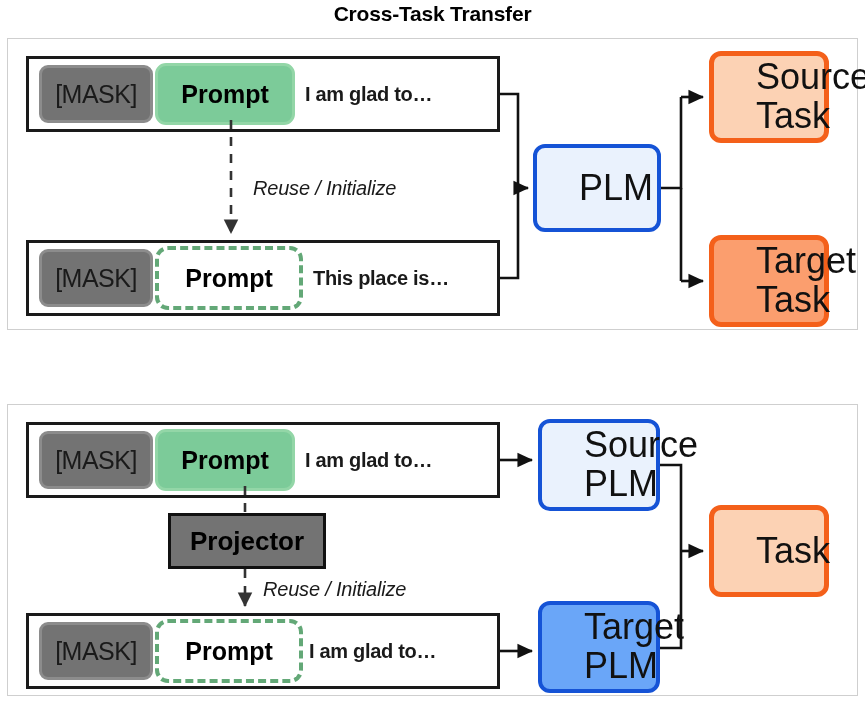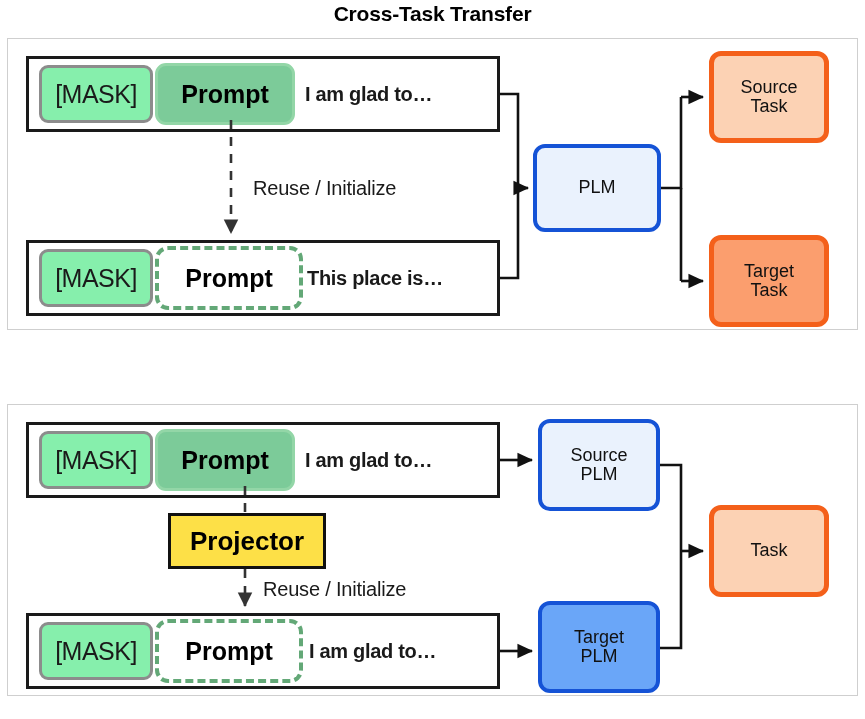--- a/index.html
+++ b/index.html
@@ -52,21 +52,21 @@
     border: 3px solid #1a1a1a;
     background: #ffffff;
     box-sizing: border-box;
     display: flex;
     align-items: center;
   }
 
   
   .mask-chip {
     border: 3px solid #8c8c8c;
-    background: #86efac;
+    background: #737373;
     border-radius: 9px;
     box-sizing: border-box;
     display: flex;
     align-items: center;
     justify-content: center;
     font-size: 25px;
     color: #1a1a1a;
     letter-spacing: -0.5px;
   }
 
@@ -106,26 +106,27 @@
     font-weight: bold;
   }
 
   
   .node {
     position: absolute;
     box-sizing: border-box;
     border-radius: 12px;
     display: flex;
     flex-direction: column;
-    align-items: center;
-    justify-content: center;
-    font-size: 18px;
+    align-items: flex-start;
+    justify-content: center;
+    font-size: 36px;
     line-height: 1.08;
     color: #111;
     text-align: center;
+    padding-left: 42px;
   }
   .node .ln { display: block; }
 
   
   .node-square {
     position: absolute;
     box-sizing: border-box;
     border-radius: 0;
     display: flex;
     align-items: center;
@@ -135,20 +136,21 @@
     color: #000;
   }
 
   
   .conn-label {
     position: absolute;
     font-size: 20px;
     color: #1a1a1a;
     white-space: nowrap;
     letter-spacing: -0.2px;
+    font-style: italic;
   }
 
   
   .wires {
     position: absolute;
     left: 0; top: 0;
     width: 865px; height: 719px;
     pointer-events: none;
   }
 </style>
@@ -173,21 +175,21 @@
 
   <div class="conn-label" style="left:253px; top:177px;">Reuse / Initialize</div>
 
   <div class="seq-row" style="left:26px; top:240px; width:474px; height:76px; padding-left:10px;">
     <div class="mask-chip" style="width:114px; height:58px;">
       <span>[MASK]</span>
     </div>
     <div class="prompt-dashed" style="width:148px; height:64px; margin-left:2px;">
       <span>Prompt</span>
     </div>
-    <span class="seq-text" style="margin-left:4px;">This place is…</span>
+    <span class="seq-text" style="margin-left:10px;">This place is…</span>
   </div>
 
   <div class="node" style="left:533px; top:144px; width:128px; height:88px;
               background:#eaf2fd; border:4px solid #1553d6;">
     <span class="ln">PLM</span>
   </div>
 
   <div class="node" style="left:709px; top:51px; width:120px; height:92px;
               background:#fcd2b4; border:5px solid #f4601a;">
     <span class="ln">Source</span>
@@ -207,21 +209,21 @@
     <div class="mask-chip" style="width:114px; height:58px;">
       <span>[MASK]</span>
     </div>
     <div class="prompt-solid" style="width:140px; height:62px; margin-left:2px;">
       <span>Prompt</span>
     </div>
     <span class="seq-text" style="margin-left:10px;">I am glad to…</span>
   </div>
 
   <div class="node-square" style="left:168px; top:513px; width:158px; height:56px;
-              background:#fde047; border:3px solid #111111;">
+              background:#737373; border:3px solid #111111;">
     <span>Projector</span>
   </div>
 
   <div class="conn-label" style="left:263px; top:578px;">Reuse / Initialize</div>
 
   <div class="seq-row" style="left:26px; top:613px; width:474px; height:76px; padding-left:10px;">
     <div class="mask-chip" style="width:114px; height:58px;">
       <span>[MASK]</span>
     </div>
     <div class="prompt-dashed" style="width:148px; height:64px; margin-left:2px;">

